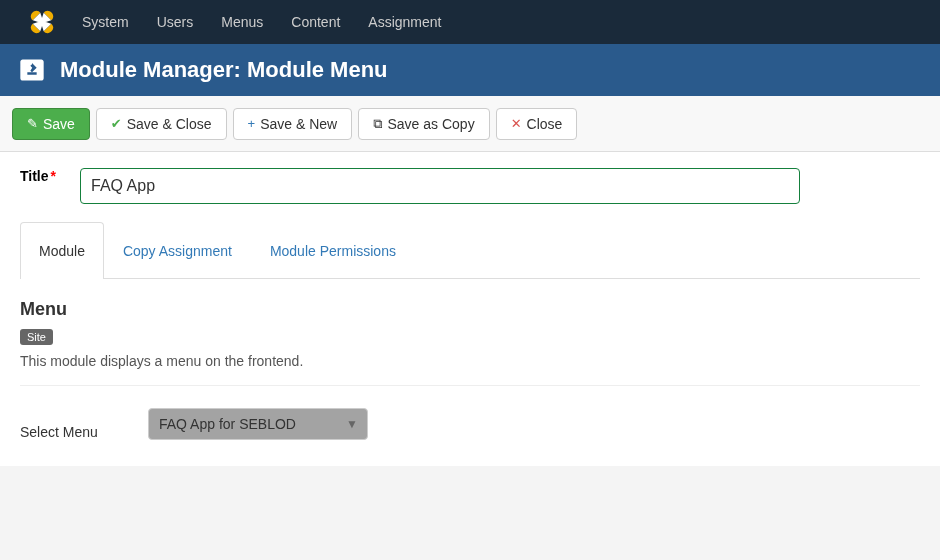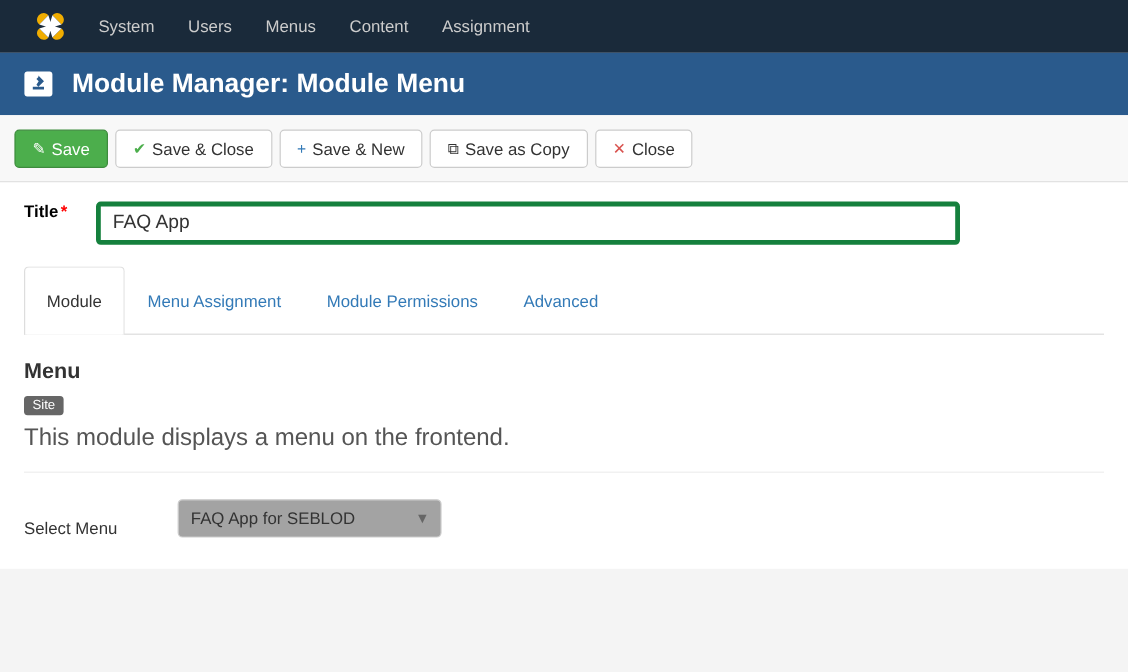--- a/index.html
+++ b/index.html
@@ -108,21 +108,21 @@
       font-weight: bold;
       white-space: nowrap;
       min-width: 50px;
     }
     .required { color: red; margin-left: 2px; }
     .title-input {
       flex: 1;
       max-width: 720px;
       height: 36px;
       padding: 6px 10px;
-      border: 4px solid #15803d;
+      border: 1px solid #15803d;
       border-radius: 4px;
       font-size: 16px;
       color: #333;
     }
 
     
     .tabs {
       display: flex;
       border-bottom: 1px solid #ddd;
       margin-bottom: 20px;
@@ -155,21 +155,21 @@
       display: inline-block;
       background: #666;
       color: #fff;
       font-size: 11px;
       padding: 2px 7px;
       border-radius: 3px;
       margin-bottom: 8px;
     }
     .section-desc {
       color: #555;
-      font-size: 20px;
+      font-size: 14px;
       margin-bottom: 16px;
     }
     .divider {
       border: none;
       border-top: 1px solid #eee;
       margin: 12px 0;
     }
 
     
     .field-row {
@@ -269,23 +269,22 @@
 
   <div class="title-row">
     <label class="title-label">
       <span>Title</span><span class="required">*</span>
     </label>
     <input class="title-input" type="text" value="FAQ App" style="">
   </div>
 
   <div class="tabs">
     <div class="tab active">Module</div>
-    <div class="tab">Menu Assignment</div>
+    <div class="tab">Copy Assignment</div>
     <div class="tab">Module Permissions</div>
-    <div class="tab">Advanced</div>
   </div>
 
   <div>
     <div class="section-title">Menu</div>
     <span class="badge">Site</span>
     <p class="section-desc">This module displays a menu on the frontend.</p>
   </div>
 
   <hr class="divider">
 

